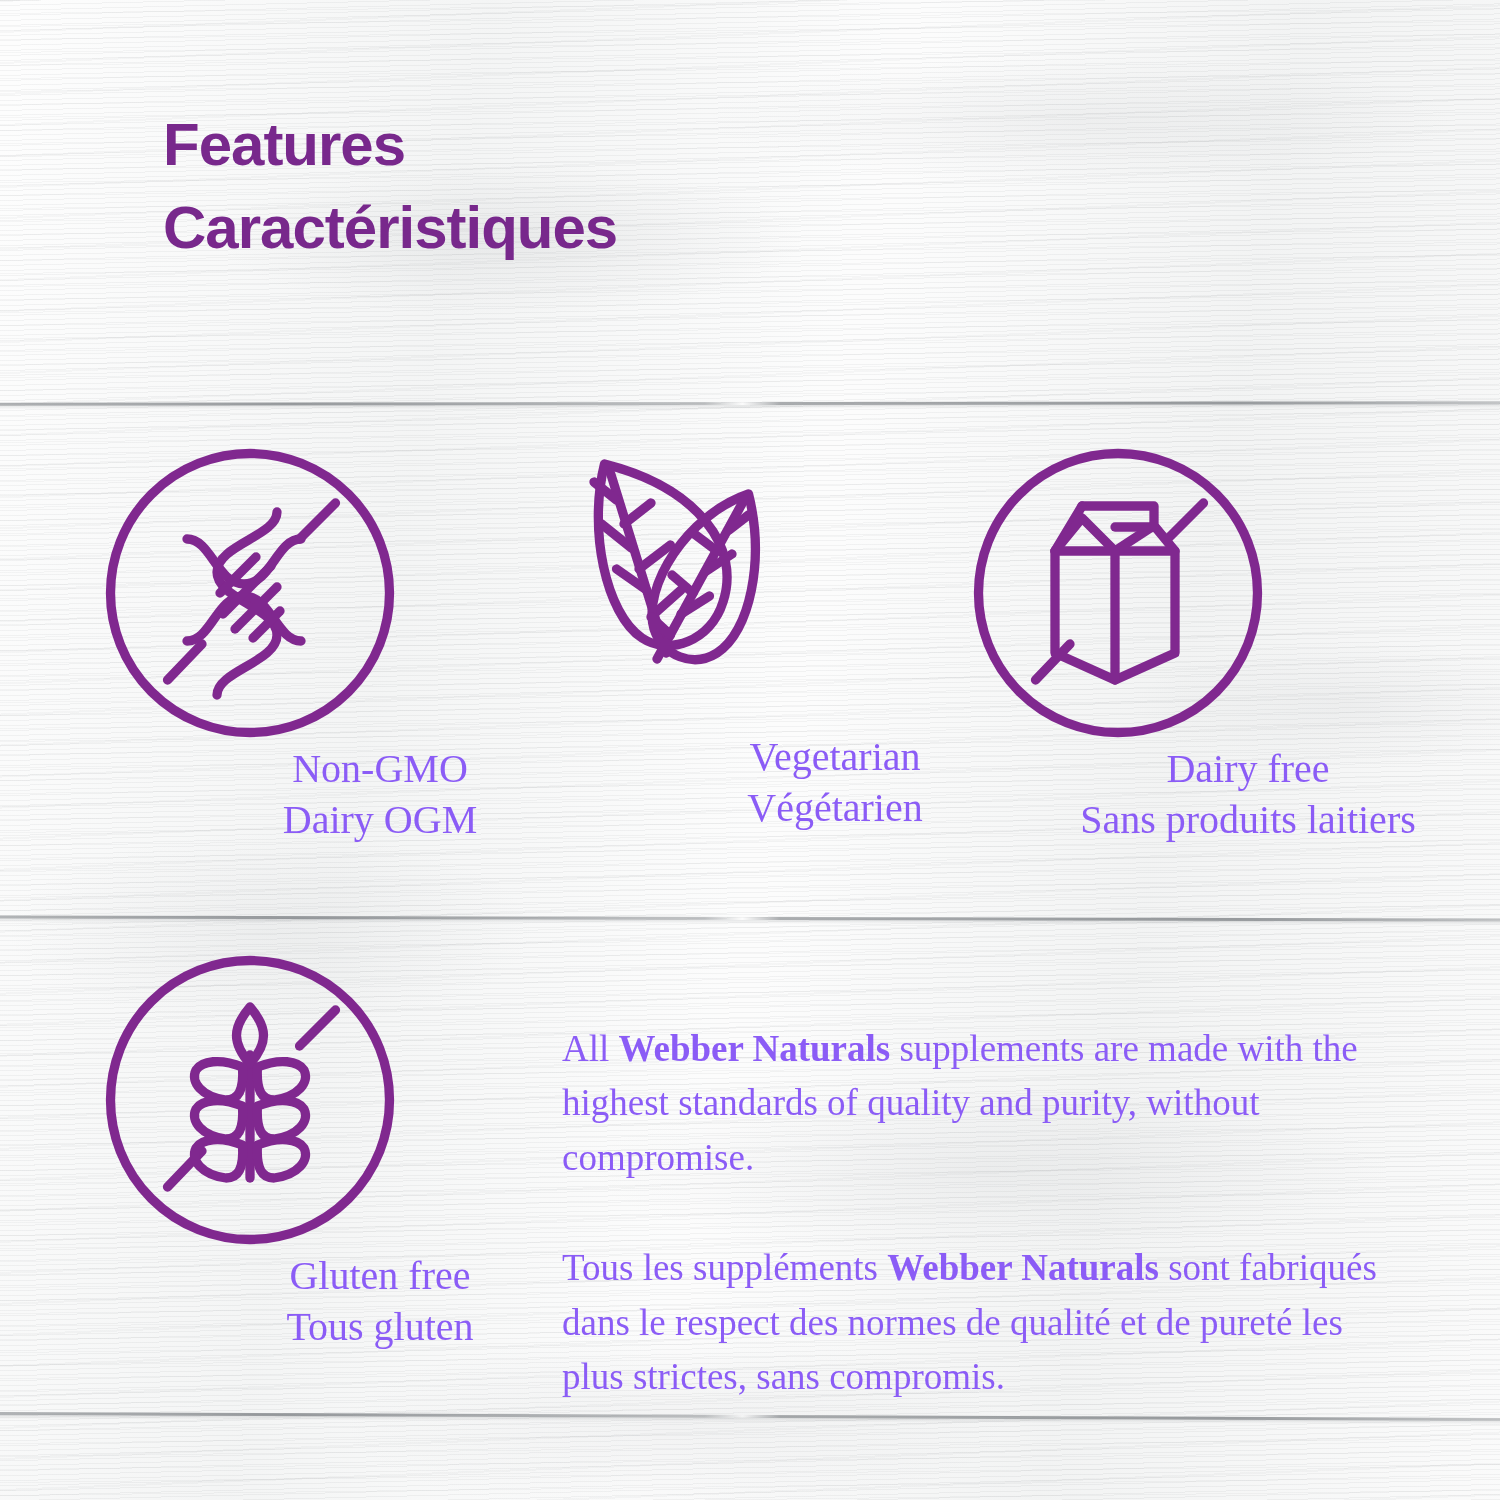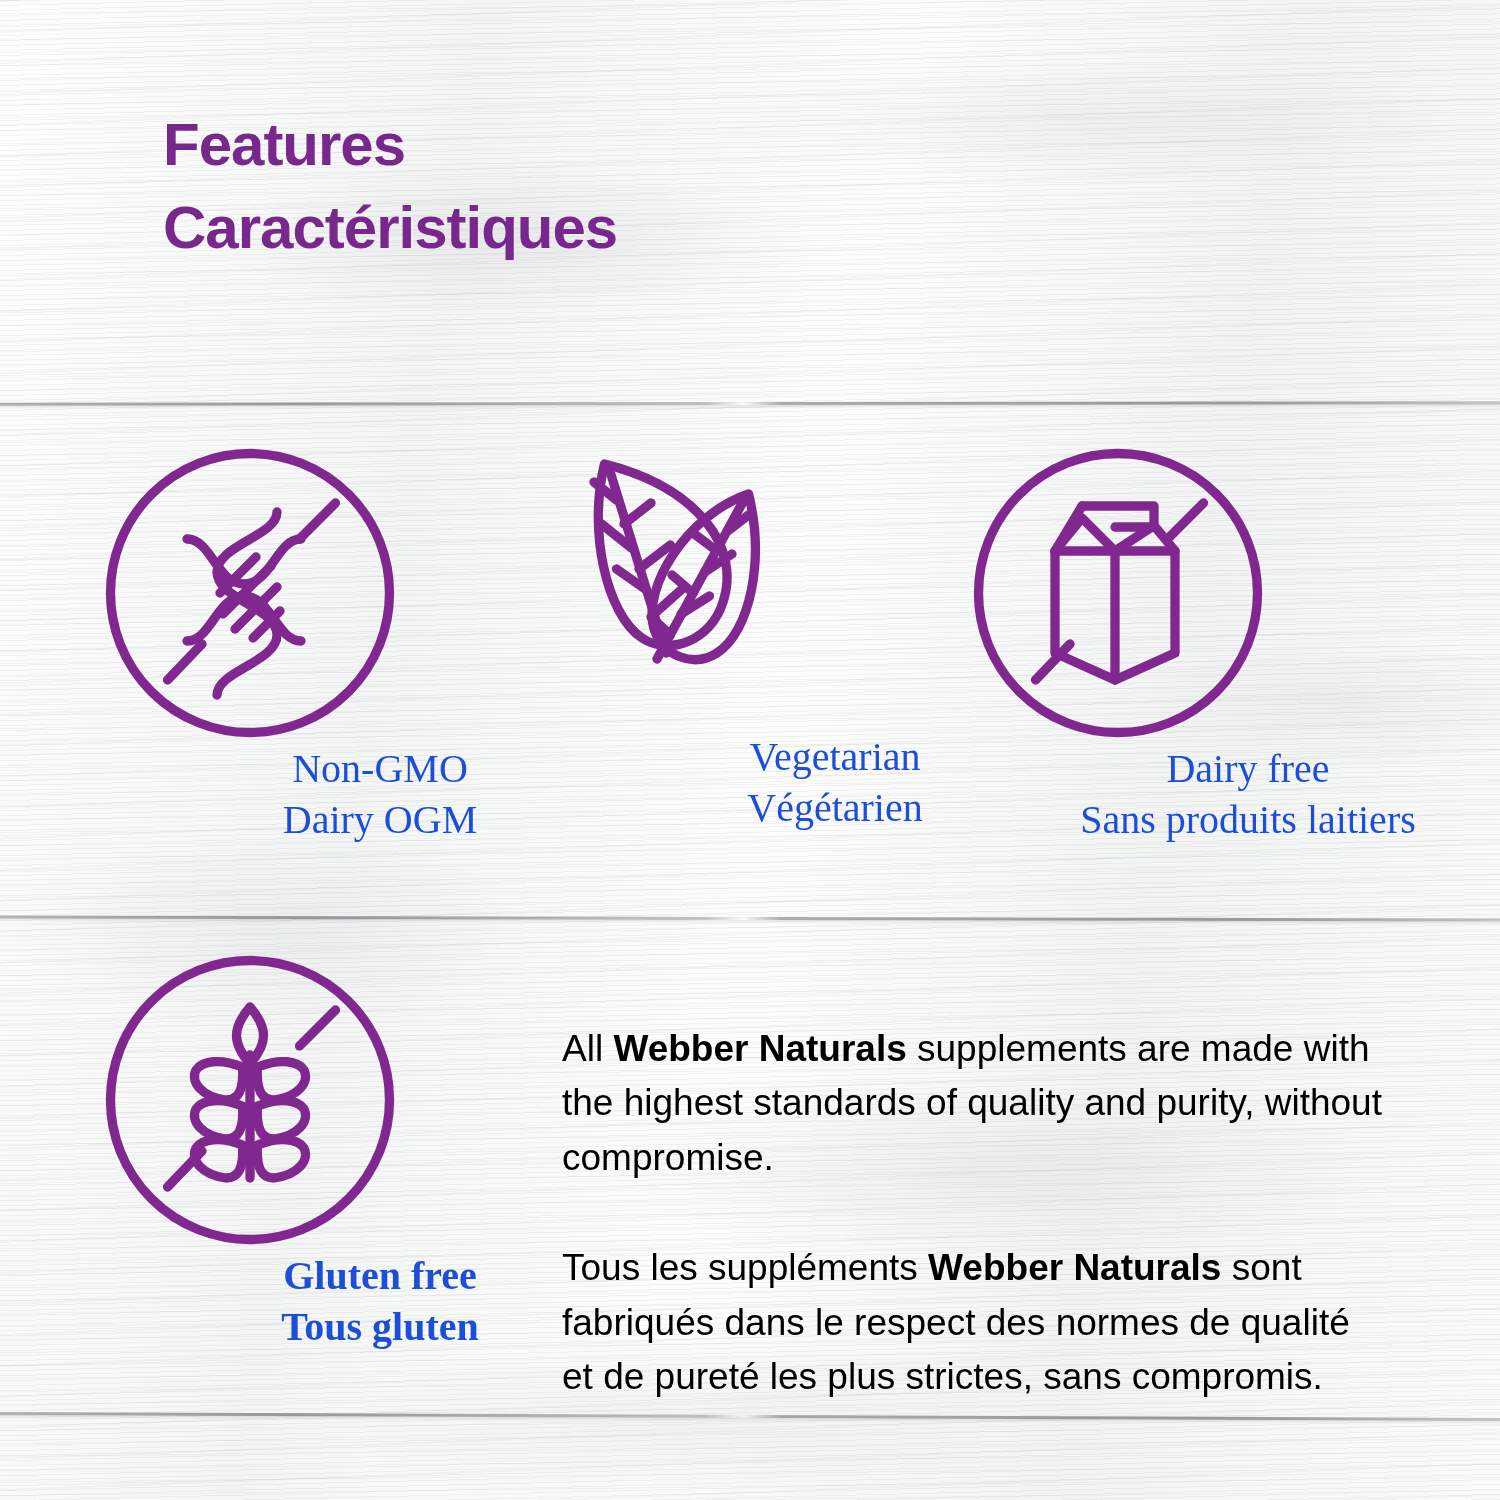--- a/index.html
+++ b/index.html
@@ -115,49 +115,50 @@
   
   .feature {
     position: absolute;
     text-align: center;
   }
   .feature .icon-wrap {
     display: block;
     margin: 0 auto;
   }
   .feature .caption {
-    color: #1d4ed8;
+    color: #8b5cf6;
     font-size: 40px;
     line-height: 1.28;
     white-space: nowrap;
     font-family: "Liberation Serif", serif;
   }
   .feature .caption .row { display: block; }
 
   #f-nongmo    { left: 100px;  top: 443px;  width: 560px; }
   #f-veg       { left: 555px;  top: 431px;  width: 560px; }
   #f-dairy     { left: 968px;  top: 443px;  width: 560px; }
   #f-gluten    { left: 100px;  top: 950px;  width: 560px; }
 
   #f-nongmo .caption,
   #f-veg .caption,
   #f-dairy .caption,
   #f-gluten .caption { margin-top: 20px; }
 
-  #f-gluten .caption { margin-top: 40px; font-weight: bold; }
+  #f-gluten .caption { margin-top: 40px; }
 
   
   #copy {
     position: absolute;
     left: 562px;
     top: 1022px;
     width: 820px;
-    color: #000000;
+    color: #8b5cf6;
     font-size: 37px;
     line-height: 1.47;
+    font-family: Liberation Serif, serif;
   }
   #copy p { margin: 0; }
   #copy p + p { margin-top: 56px; }
   #copy b { font-weight: 700; }
 
   svg { display: block; }
 </style>
 </head>
 <body>
 

